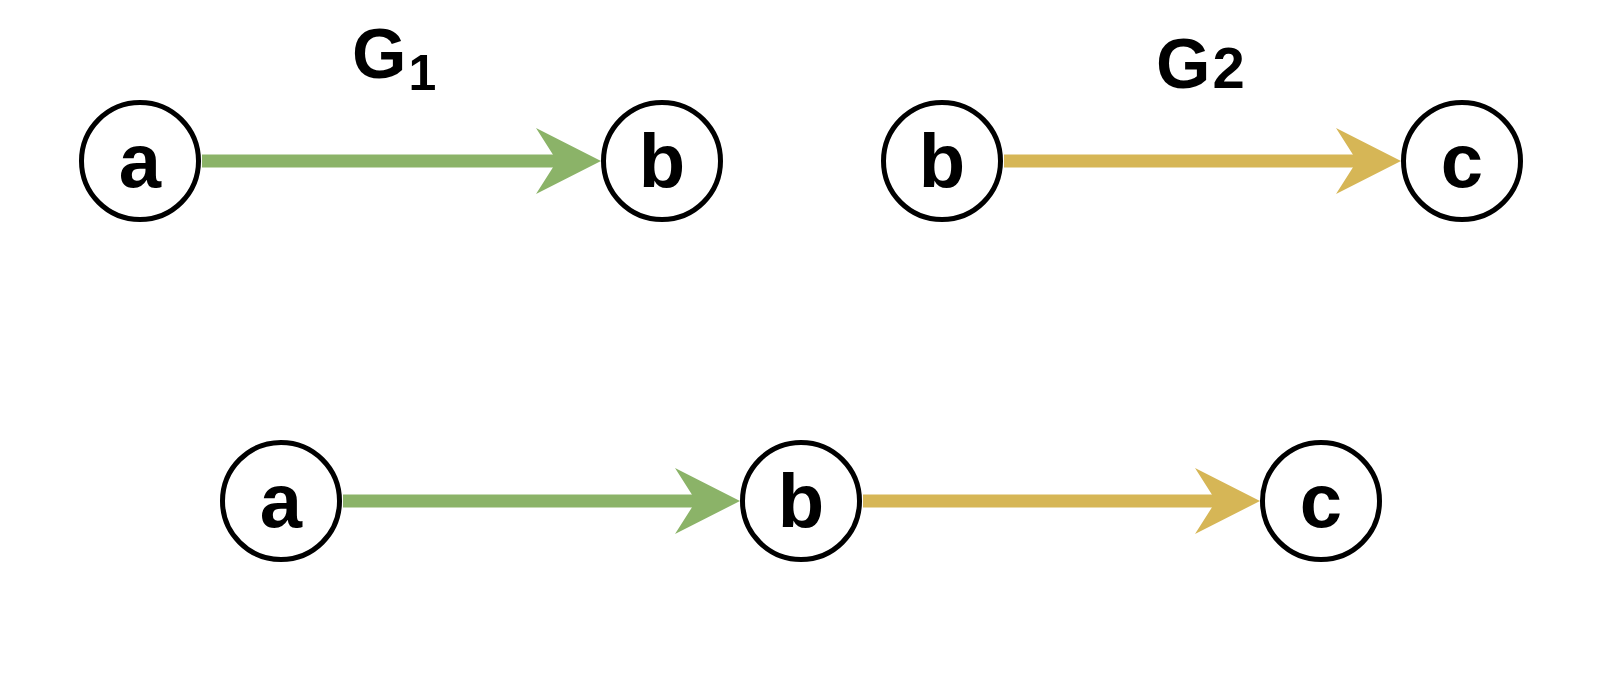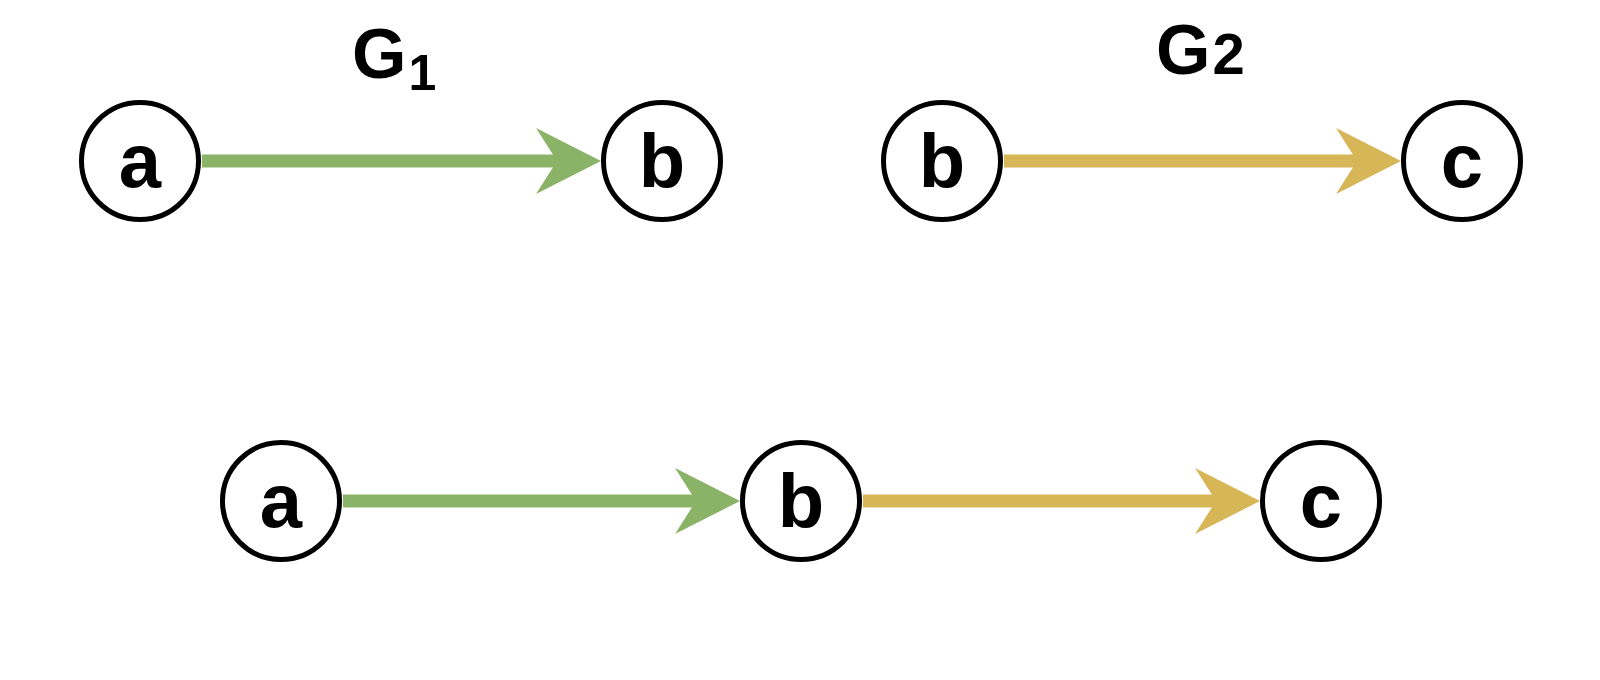--- a/index.html
+++ b/index.html
@@ -88,21 +88,21 @@
     <g>
       <line class="edge-shaft" x1="863" y1="501" x2="1217" y2="501" stroke="#D6B656"></line>
       <polygon points="1260,501 1195,468 1216,501 1195,534" fill="#D6B656"></polygon>
     </g>
   </svg>
 
   <div class="g-title" style="left:352px; top:16px">
     <span>G</span><span class="title-sub">1</span>
   </div>
 
-  <div class="g-title" style="left:1156px; top:12px">
+  <div class="g-title" style="left:1156px; top:26px">
     <span>G</span><span class="title-num">2</span>
   </div>
 
   <div class="node" style="left:79px; top:100px">
     <span class="node-label">a</span>
   </div>
   <div class="node" style="left:601px; top:100px">
     <span class="node-label">b</span>
   </div>
 

